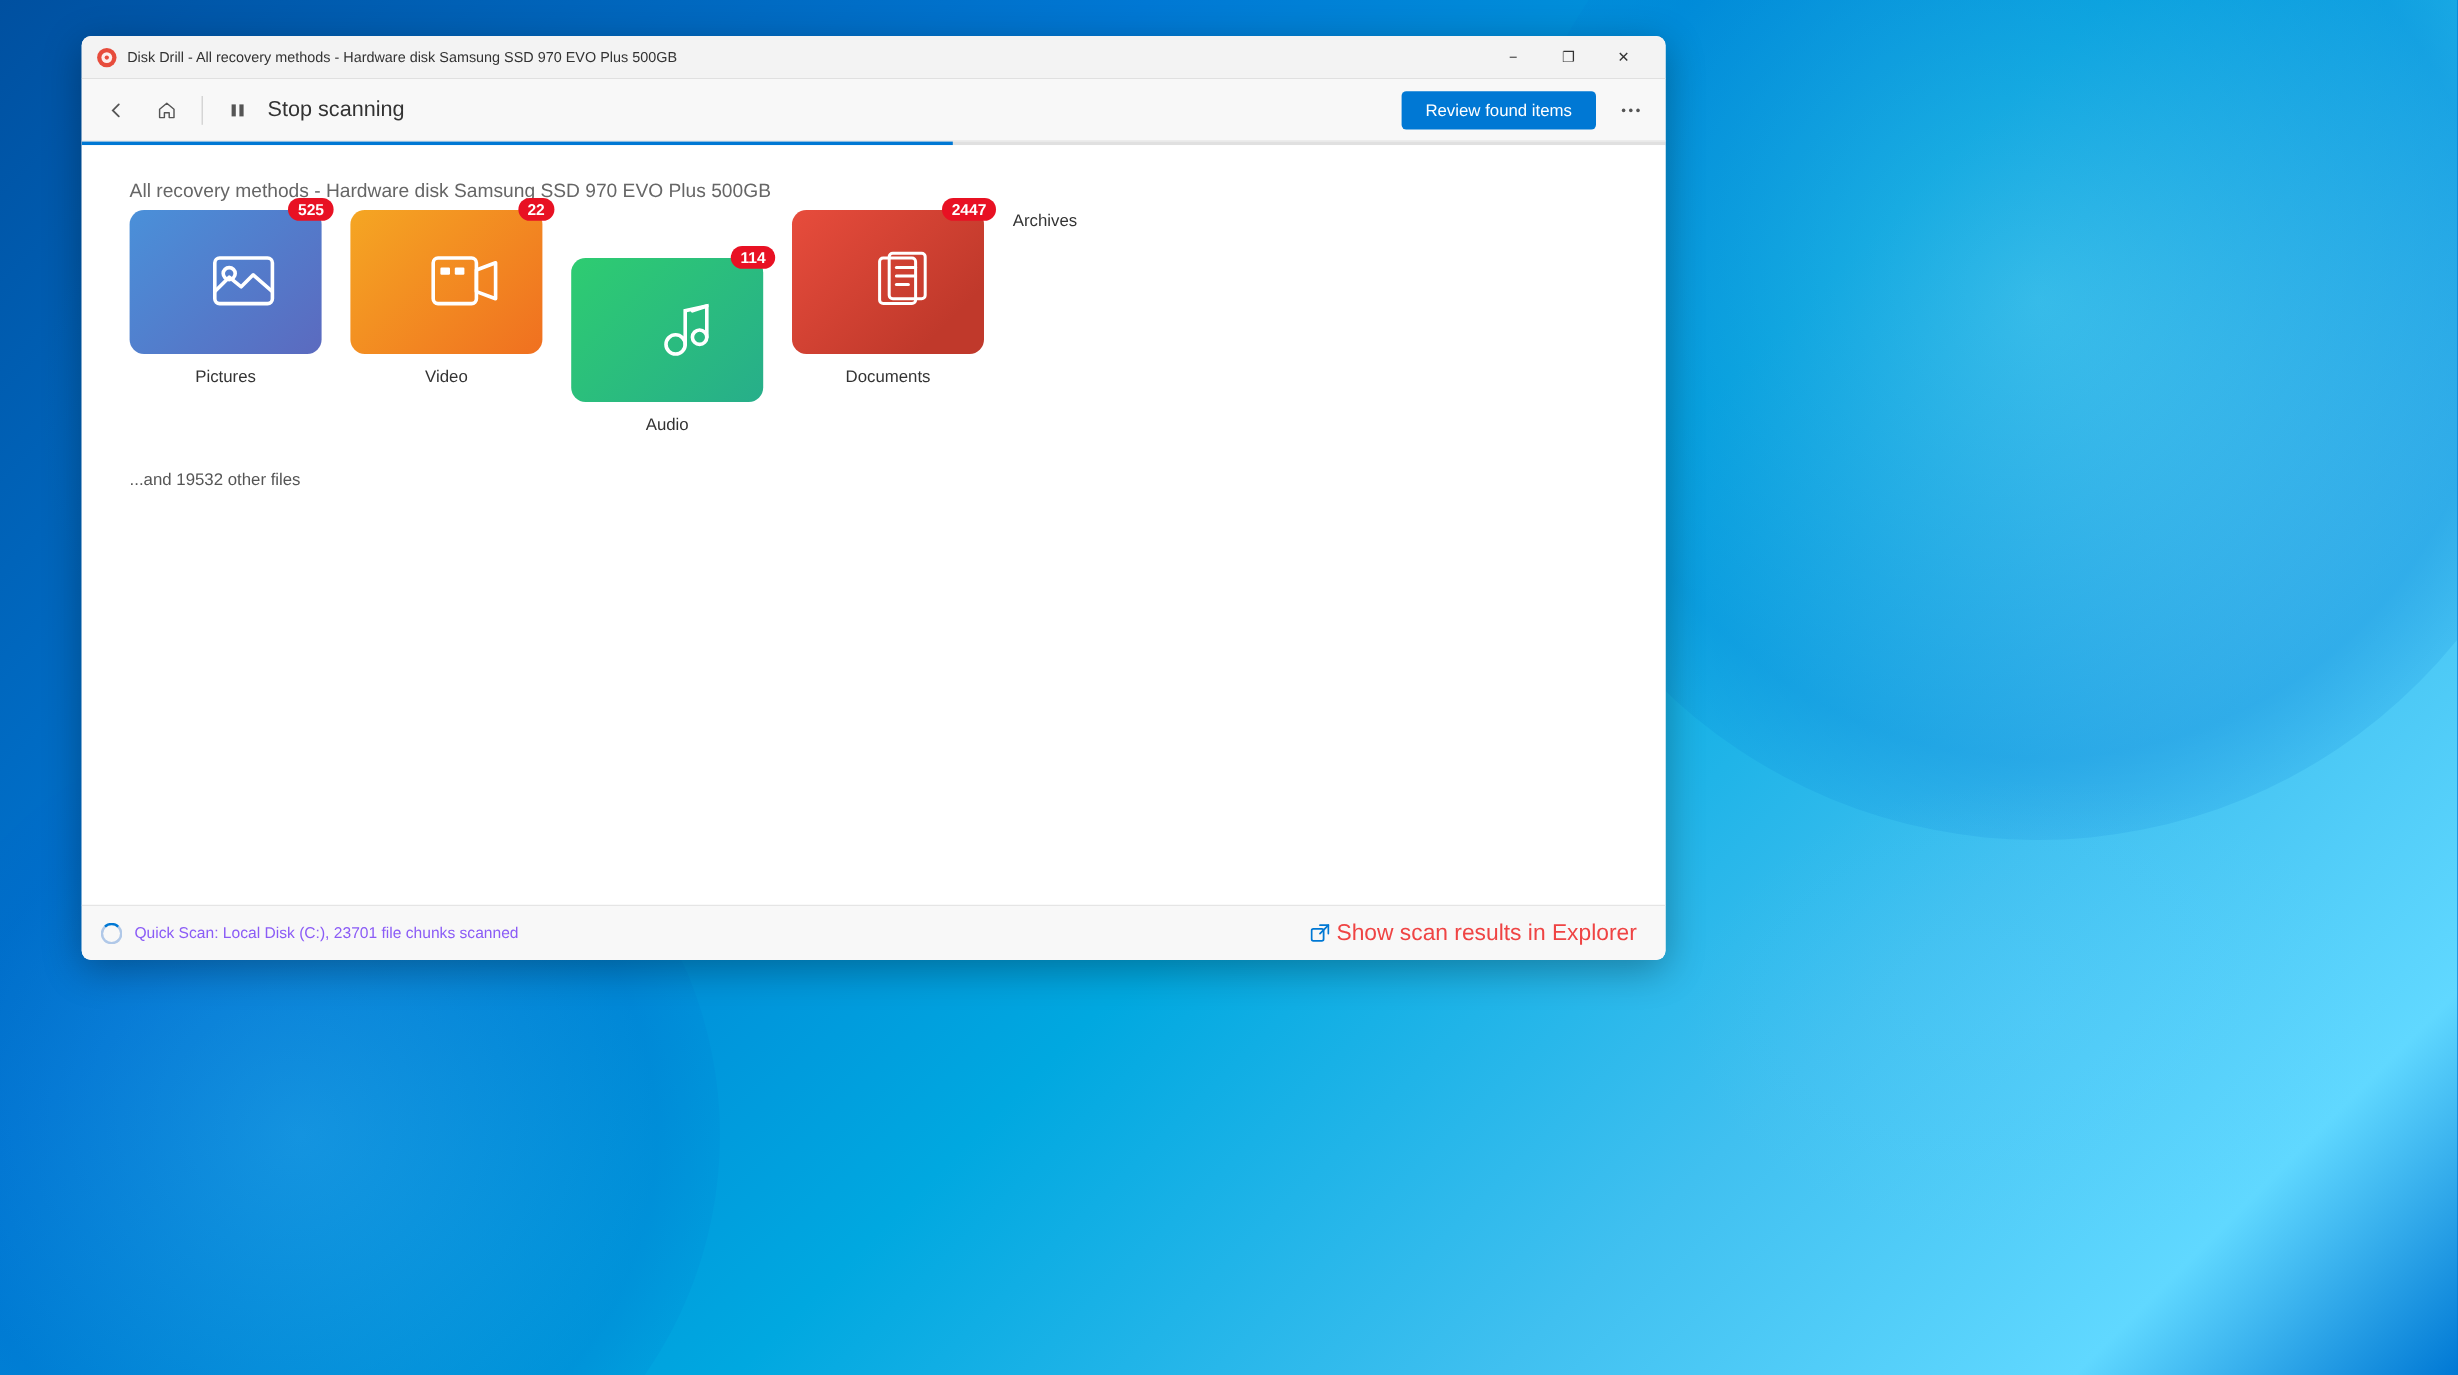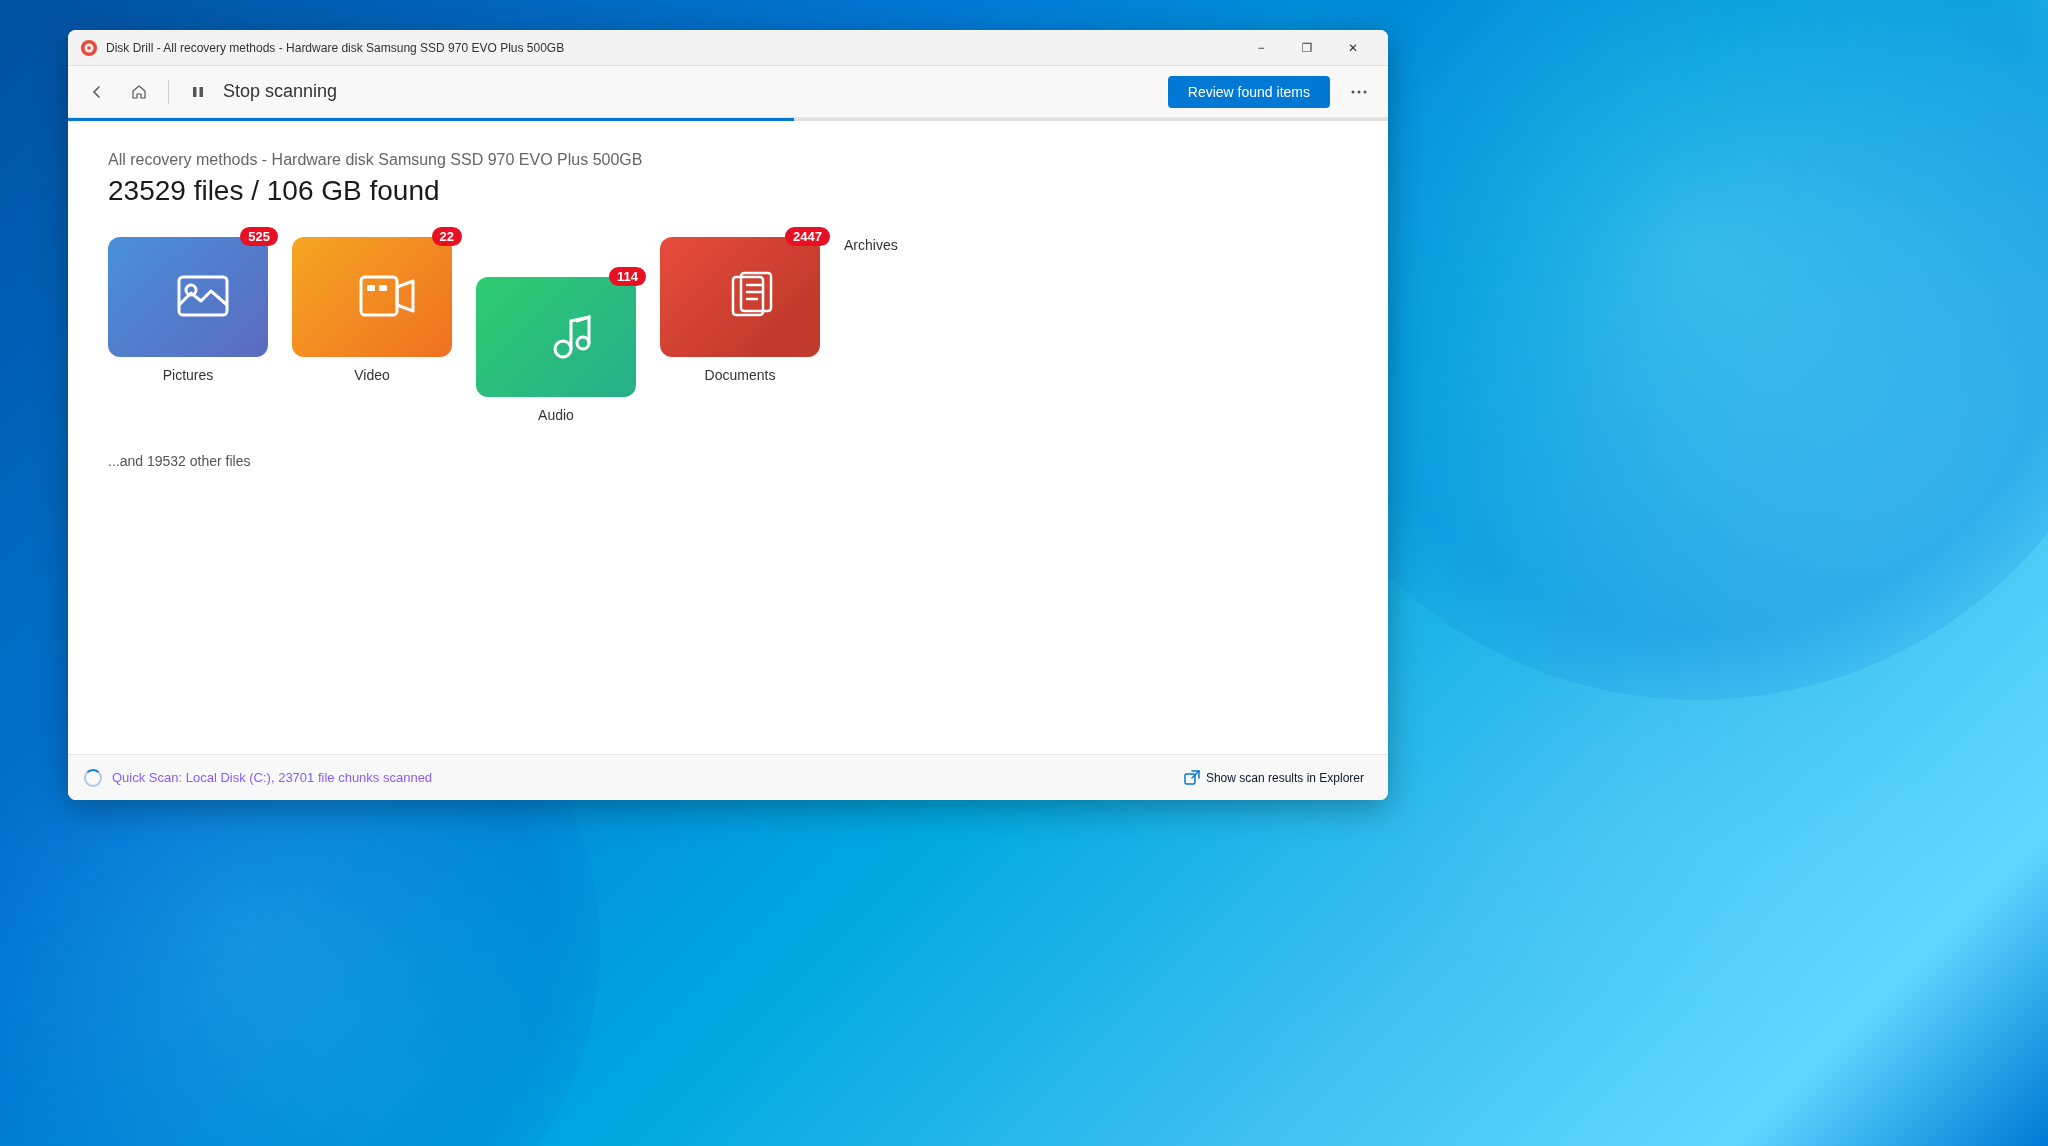--- a/index.html
+++ b/index.html
@@ -331,22 +331,22 @@
     .status-text {
       font-size: 13px;
       color: #8b5cf6;
       flex: 1;
     }
 
     .show-in-explorer-btn {
       display: flex;
       align-items: center;
       gap: 6px;
-      color: #0f172a;
-      font-size: 12px;
+      color: #ef4444;
+      font-size: 19px;
       cursor: pointer;
       border: none;
       background: transparent;
       padding: 4px 8px;
       border-radius: 4px;
     }
 
     .show-in-explorer-btn svg {
       width: 16px;
       height: 16px;
@@ -408,21 +408,20 @@
     </button>
   </div>
 
   <div class="progress-bar-container">
     <div class="progress-bar-fill"></div>
   </div>
 
   <div class="main-content">
 
     <div class="subtitle">All recovery methods - Hardware disk Samsung SSD 970 EVO Plus 500GB</div>
-    <div class="main-title">23529 files / 106 GB found</div>
 
     <div class="categories">
 
       <div class="category-card">
         <div class="card-icon-wrapper card-pictures">
           <svg viewBox="0 0 60 60" fill="none">
             <rect x="6" y="10" width="48" height="38" rx="4" stroke="white" stroke-width="3" fill="none"></rect>
             <circle cx="18" cy="23" r="5" stroke="white" stroke-width="3" fill="none"></circle>
             <path d="M6 38 L18 26 L28 34 L38 24 L54 38" stroke="white" stroke-width="3" stroke-linejoin="round" fill="none"></path>
           </svg>

